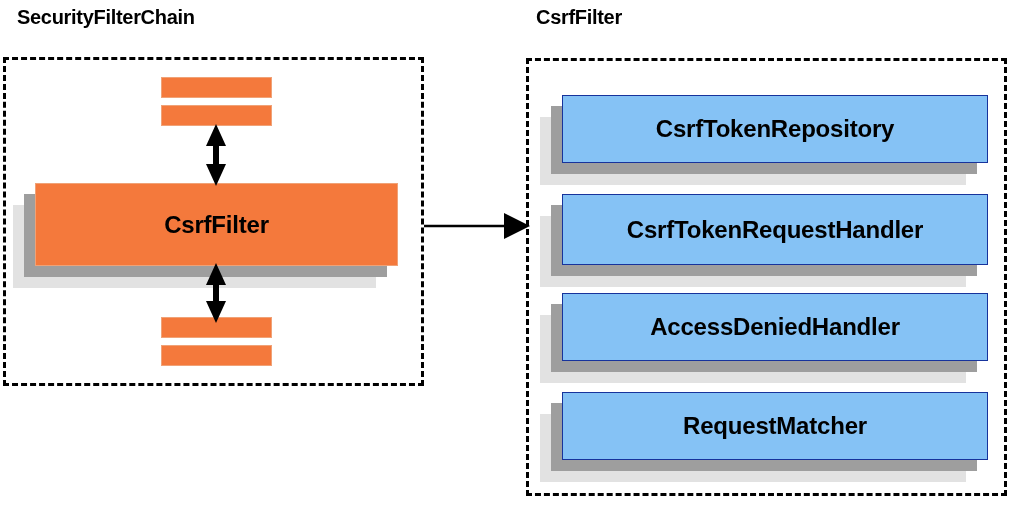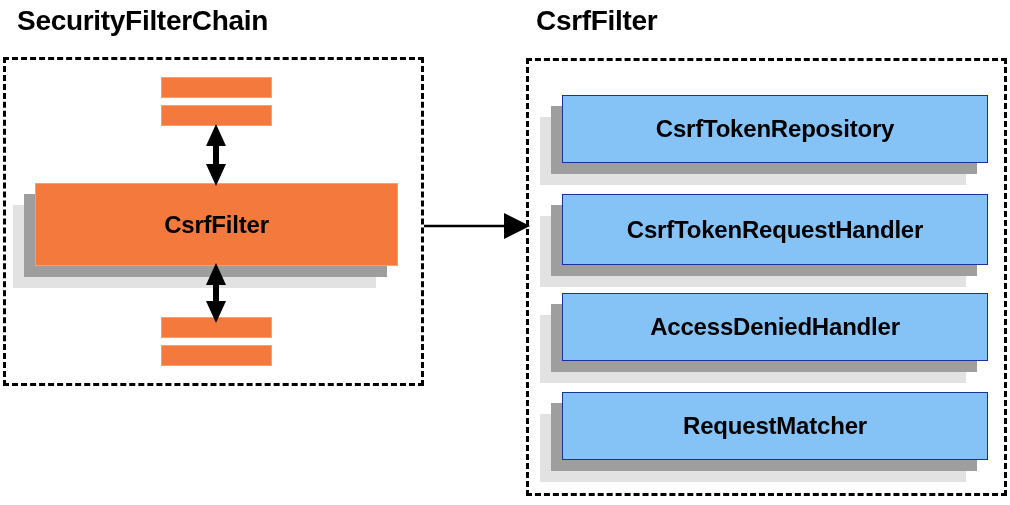--- a/index.html
+++ b/index.html
@@ -18,21 +18,21 @@
   .canvas {
     position: absolute;
     left: 0; top: 0;
     width: 1010px;
     height: 505px;
   }
 
   
   .group-title {
     position: absolute;
-    font-size: 28px;
+    font-size: 20px;
     font-weight: bold;
     color: #000000;
     letter-spacing: -0.3px;
     white-space: nowrap;
     line-height: 1;
   }
   #title-left  { left: 17px;  top: 7px; }
   #title-right { left: 536px; top: 7px; }
 
   

